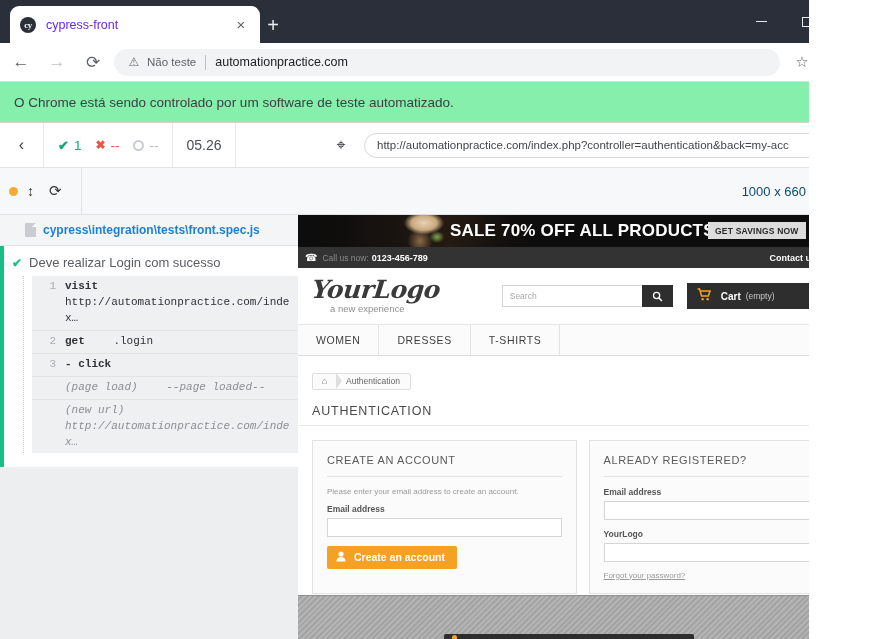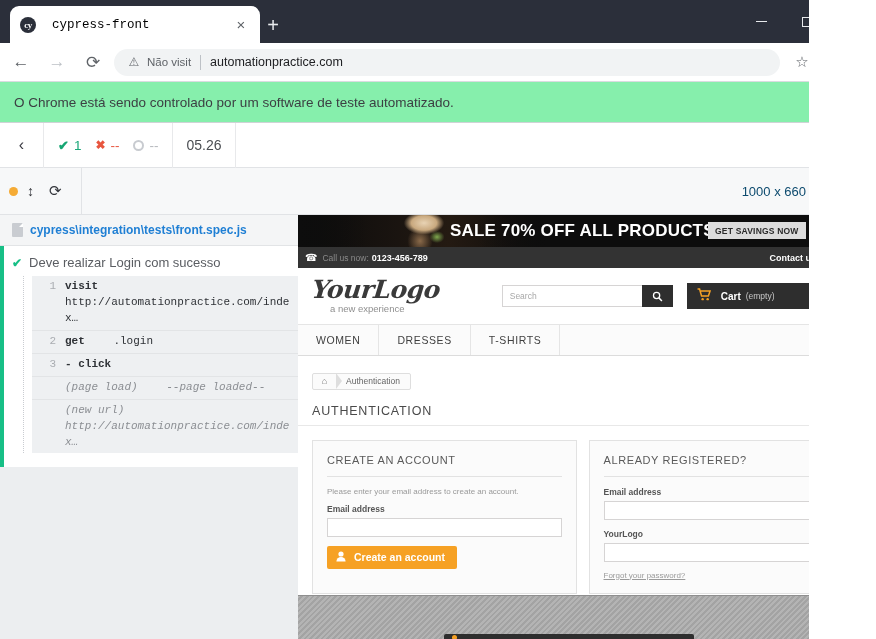--- a/index.html
+++ b/index.html
@@ -21,22 +21,22 @@
     background: #ffffff; border-radius: 9px 9px 0 0;
     display: flex; align-items: center; padding: 0 10px;
   }
   .tab-fav {
     width: 16px; height: 16px; border-radius: 50%;
     background: #2b2f3a; color: #fff; font-size: 9px; font-weight: bold;
     display: flex; align-items: center; justify-content: center;
     font-family: "Liberation Serif", serif; letter-spacing: -0.5px;
   }
   .tab-title {
-    margin-left: 16px; font-size: 12.5px; color: #000000;
-    flex: 1; white-space: nowrap; overflow: hidden; font-family: Liberation Mono, monospace;
+    margin-left: 10px; font-size: 12.5px; color: #6d28d9;
+    flex: 1; white-space: nowrap; overflow: hidden;
   }
   .tab-close {
     width: 18px; height: 18px; color: #5f6368; font-size: 15px;
     display: flex; align-items: center; justify-content: center; cursor: pointer;
   }
   .newtab {
     position: absolute; left: 262px; top: 14px;
     width: 22px; height: 22px; color: #e8eaed; font-size: 20px; font-weight: 300;
     display: flex; align-items: center; justify-content: center; cursor: pointer;
   }
@@ -139,21 +139,21 @@
     color: #fff; font-size: 10px; font-weight: bold; display: flex;
     align-items: center; justify-content: center; font-family: "Liberation Serif", serif; }
 
   
   .cy-panel {
     position: absolute; top: 215px; left: 0; width: 298px; height: 424px;
     background: #eceef0; overflow: hidden;
   }
   .spec-head {
     height: 31px; background: #f4f5f6; border-bottom: 1px solid #e2e4e6;
-    display: flex; align-items: center; padding-left: 12px; gap: 7px;
+    display: flex; align-items: center; padding-left: 25px; gap: 7px;
   }
   .file-ic { width: 11px; height: 14px; background: #c9ccd1; border-radius: 1px;
     position: relative; }
   .file-ic:after { content: ""; position: absolute; right: 0; top: 0;
     border-width: 0 0 4px 4px; border-style: solid; border-color: transparent transparent #fff transparent; }
   .spec-path { font-size: 12px; color: #1f7fd4; font-weight: bold; }
   .test-body-wrap { background: #ffffff; border-left: 4px solid #17bf86;
     padding: 0 0 14px 0; }
   .test-title { display: flex; align-items: center; gap: 7px; padding: 9px 0 6px 8px; }
   .test-title .ck { color: #17bf86; font-size: 12px; font-weight: bold; }
@@ -303,21 +303,21 @@
       <div class="wbtn">✕</div>
     </div>
   </div>
 
   <div class="toolbar">
     <div class="navbtn">←</div>
     <div class="navbtn dim">→</div>
     <div class="navbtn">⟳</div>
     <div class="omnibox">
       <span class="warn-icon">⚠</span>
-      <span class="notsecure">Não visit</span>
+      <span class="notsecure">Não teste</span>
       <span class="omni-sep"></span>
       <span class="omni-url">automationpractice.com</span>
     </div>
     <div class="tb-right">
       <div class="star">☆</div>
       <div class="avatar-c">
         <svg width="20" height="20" viewBox="0 0 20 20" aria-hidden="true">
           <circle cx="10" cy="10" r="9.2" fill="#5f6368"></circle>
           <circle cx="10" cy="7.6" r="3.1" fill="#ffffff"></circle>
           <path d="M3.6 17.2a6.6 6.6 0 0 1 12.8 0z" fill="#ffffff"></path>
@@ -344,20 +344,21 @@
         <span class="vl-fail">--</span>
       </div>
       <div class="stat">
         <span class="ring"></span>
         <span class="vl-pend">--</span>
       </div>
     </div>
     <div class="cy-timer">05.26</div>
     <div class="cy-spacer"></div>
     <div class="cy-selector">⌖</div>
+    <div class="cy-urlbar">http://automationpractice.com/index.php?controller=authentication&amp;back=my-acc</div>
   </div>
 
   <div class="cy-sub">
     <div class="cy-sub-left">
       <span class="dot-amber"></span>
       <span class="ic-updown">↕</span>
       <span class="ic-reload">⟳</span>
     </div>
     <div class="cy-sub-right">
       <span class="vsize">1000 x 660</span>

